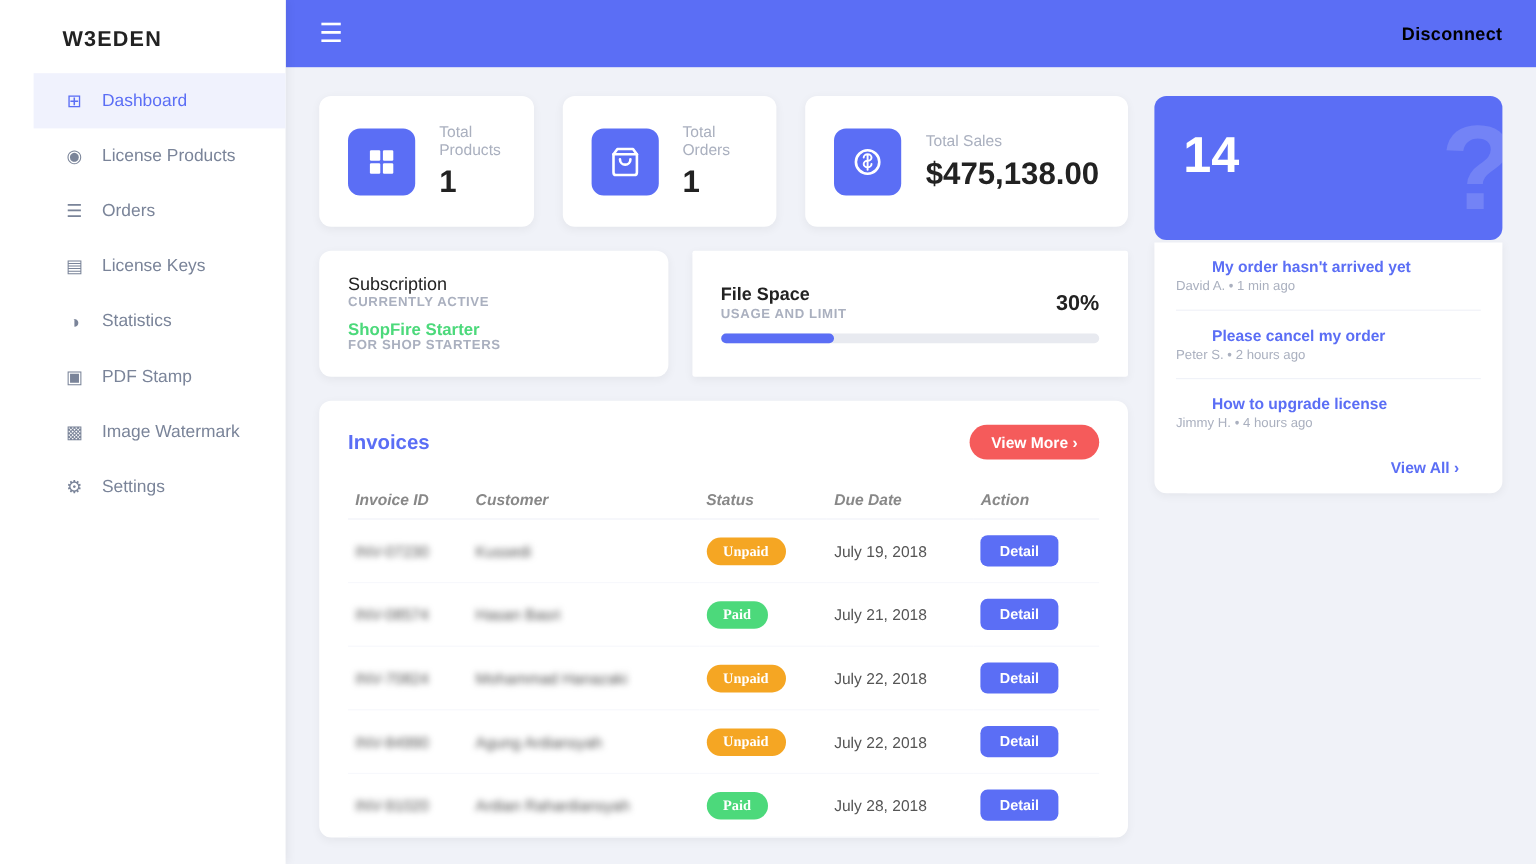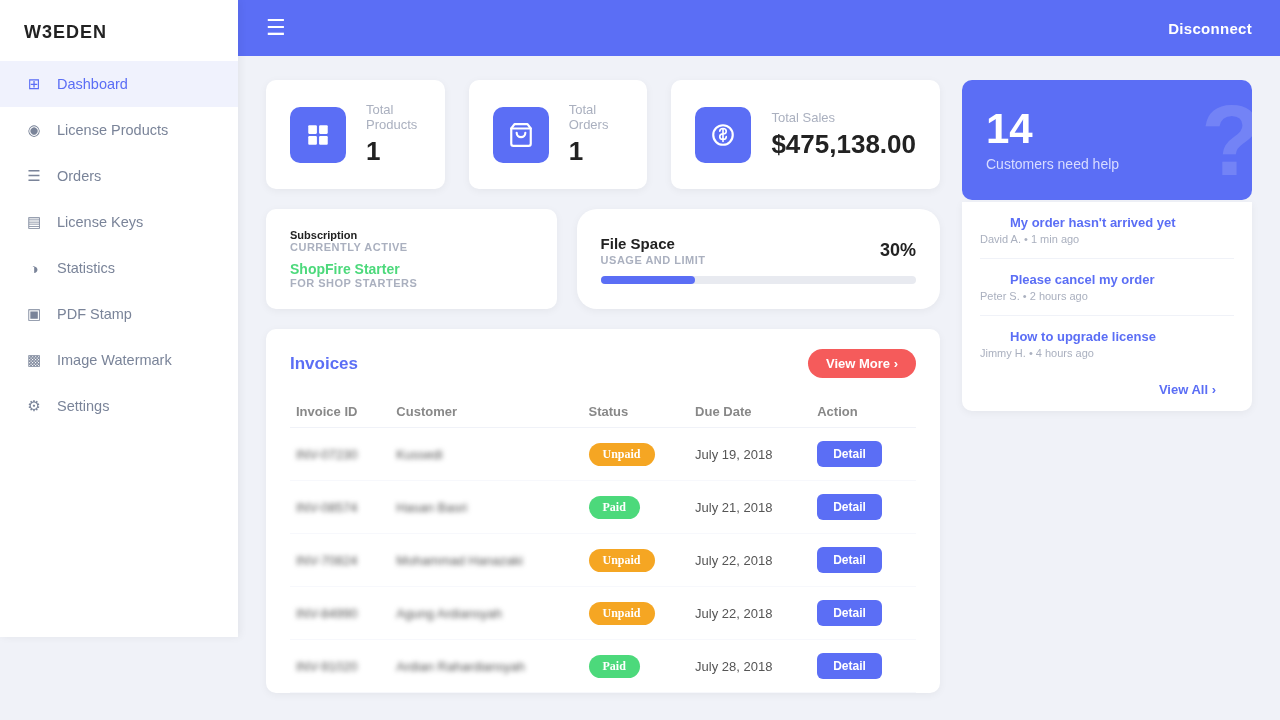--- a/index.html
+++ b/index.html
@@ -3,26 +3,27 @@
   <meta charset="utf-8">
   <style>
     * { margin: 0; padding: 0; box-sizing: border-box; }
     body { font-family: 'Segoe UI', Arial, sans-serif; background: #f0f2f8; display: flex; height: 720px; width: 1280px; overflow: hidden; }
 
     
     #sidebar {
       width: 238px;
       min-width: 238px;
       background: #fff;
-      height: 637px;
+      height: 720px;
       display: flex;
       flex-direction: column;
       padding-top: 0;
       box-shadow: 2px 0 8px rgba(0,0,0,0.06);
       z-index: 10;
+      padding-left: 28px;
     }
     #logo {
       padding: 22px 24px 18px 24px;
       font-size: 18px;
       font-weight: 800;
       letter-spacing: 1px;
       color: #222;
     }
     .nav-item {
       display: flex;
@@ -51,21 +52,21 @@
     #topbar {
       background: #5b6ef5;
       height: 56px;
       display: flex;
       align-items: center;
       padding: 0 28px;
       justify-content: space-between;
     }
     #hamburger { color: #fff; font-size: 22px; cursor: pointer; }
     #disconnect-btn {
-      color: #ffffff;
+      color: #000000;
       background: transparent;
       border: none;
       font-size: 15px;
       font-weight: 600;
       cursor: pointer;
       letter-spacing: 0.3px;
       text-align: right;
     }
 
     
@@ -129,29 +130,29 @@
       display: flex;
       gap: 20px;
     }
     .subscription-card {
       flex: 1;
       background: #fff;
       border-radius: 10px;
       padding: 20px 24px;
       box-shadow: 0 2px 8px rgba(0,0,0,0.05);
     }
-    .sub-title { font-size: 11px; font-weight: 700; color: #222; }
+    .sub-title { font-size: 15px; font-weight: 400; color: #222; }
     .sub-status { font-size: 11px; color: #aab0bf; font-weight: 600; letter-spacing: 0.5px; margin-top: 0; }
     .sub-plan { font-size: 14px; font-weight: 700; color: #4cd97b; margin-top: 8px; }
     .sub-plan-sub { font-size: 11px; color: #aab0bf; font-weight: 600; letter-spacing: 0.5px; }
 
     .filespace-card {
       flex: 1.3;
       background: #fff;
-      border-radius: 20px;
+      border-radius: 2px;
       padding: 20px 24px;
       box-shadow: 0 2px 8px rgba(0,0,0,0.05);
       display: flex;
       flex-direction: column;
       justify-content: center;
     }
     .fs-header { display: flex; justify-content: space-between; align-items: center; margin-bottom: 10px; }
     .fs-title { font-size: 15px; font-weight: 700; color: #222; }
     .fs-status { font-size: 11px; color: #aab0bf; font-weight: 600; letter-spacing: 0.5px; margin-top: 2px; }
     .fs-percent { font-size: 18px; font-weight: 700; color: #222; }
@@ -186,20 +187,21 @@
       gap: 6px;
     }
     .invoice-table { width: 100%; border-collapse: collapse; }
     .invoice-table th {
       text-align: left;
       font-size: 13px;
       color: #888;
       font-weight: 600;
       padding: 8px 6px;
       border-bottom: 1px solid #f0f2f8;
+      font-style: italic;
     }
     .invoice-table td {
       padding: 13px 6px;
       font-size: 13px;
       color: #555;
       border-bottom: 1px solid #f7f8fc;
     }
     .invoice-id { color: #7a8ec8; font-weight: 500; }
     .badge {
       display: inline-block;
@@ -447,21 +449,20 @@
   </tr>
             </tbody>
         </table>
       </div>
 
     </div>
 
     <div id="right-panel">
       <div class="help-card">
         <div class="help-number">14</div>
-        <div class="help-label">Customers need help</div>
         <div class="help-question">?</div>
       </div>
       <div class="help-messages">
         <div id="help-msg-list">
             <div class="help-msg-item">
     <div class="help-msg-title">My order hasn't arrived yet</div>
     <div class="help-msg-meta">David A. • 1 min ago</div>
   </div>
             <div class="help-msg-item">
     <div class="help-msg-title">Please cancel my order</div>

